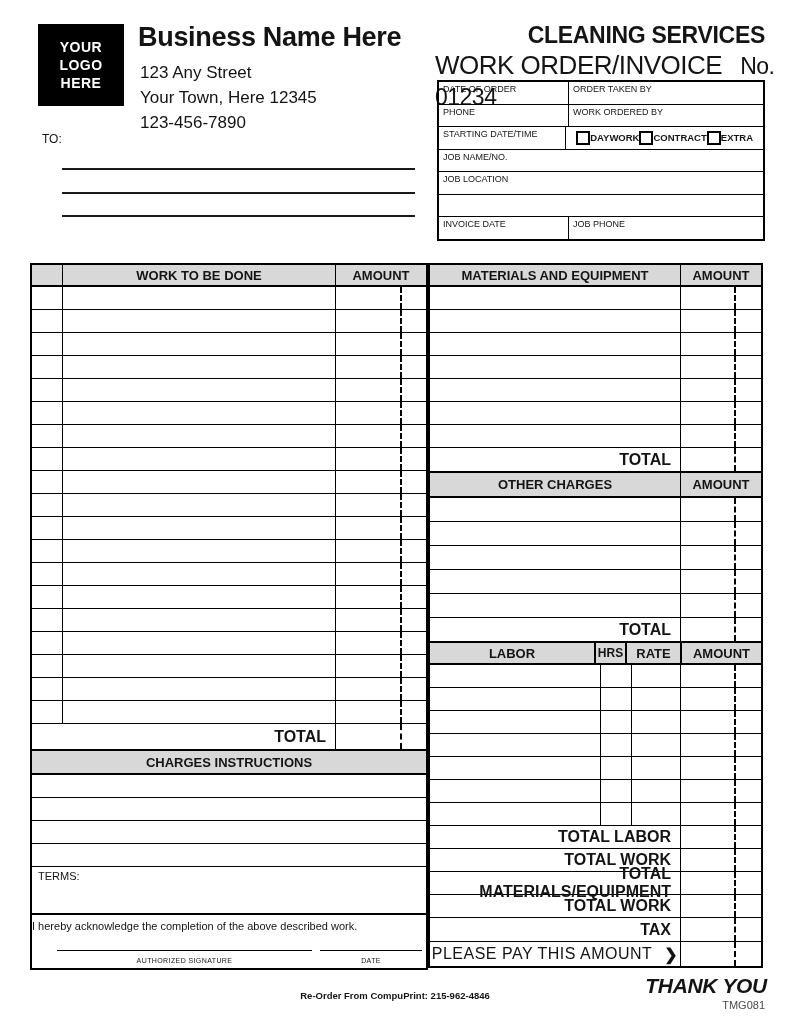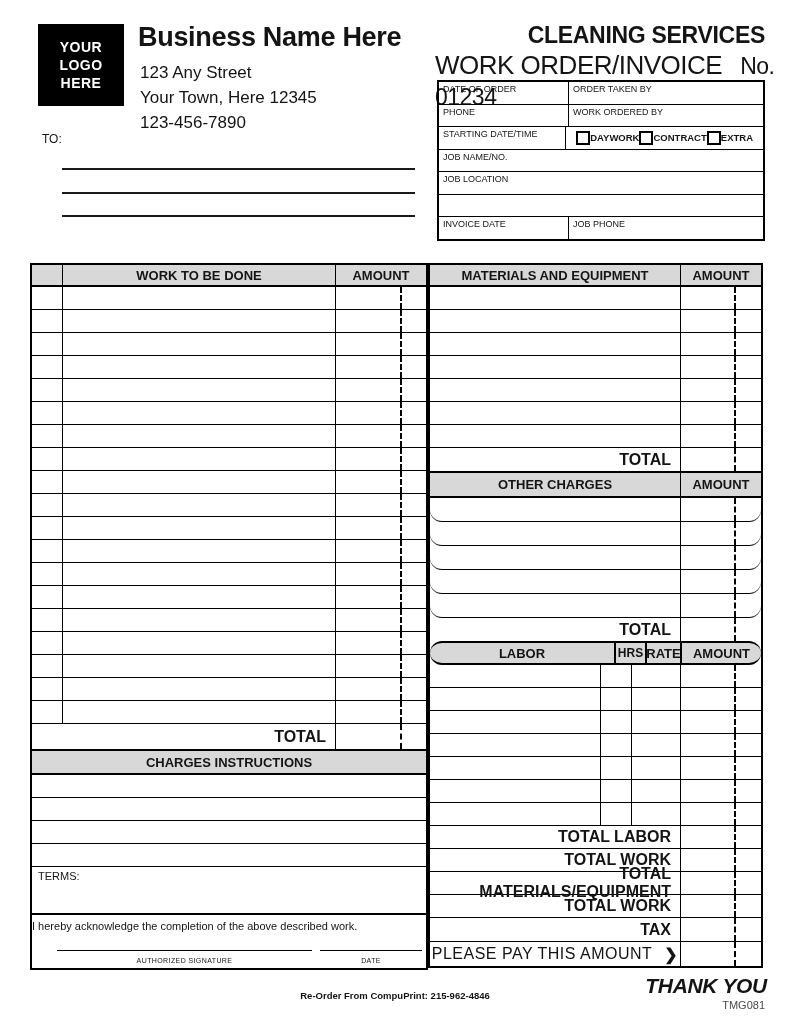--- a/index.html
+++ b/index.html
@@ -30,21 +30,21 @@
   .cb{width:10px;height:10px;border:2px solid #000;display:inline-block;box-sizing:content-box;}
   .cbl{font-weight:bold;font-size:9.5px;margin-left:0;}
   
   .tbl{border:2px solid #000;box-sizing:border-box;display:flex;flex-direction:column;overflow:hidden;}
   .tbl-left{left:30px;top:263px;width:398px;height:707px;}
   .tbl-right{left:428px;top:263px;width:335px;height:705px;}
   .sec-hdr{display:flex;background:#d8d8d8;font-weight:bold;font-size:13px;
            align-items:center;flex:none;border-bottom:2px solid #000;box-sizing:border-box;}
   .sec-hdr.mid{border-top:2px solid #000;}
   .hcell{display:flex;align-items:center;justify-content:center;box-sizing:border-box;height:100%;}
-  .h22{height:22px;}.h23{height:27px;}.h24{height:24px;border-radius:12px;}.h25{height:25px;}.h26{height:26px;}
+  .h22{height:22px;}.h23{height:27px;}.h24{height:24px;}.h25{height:25px;}.h26{height:26px;}
   .rows{flex:none;}
   .lrow,.rrow{display:flex;border-bottom:1px solid #000;box-sizing:border-box;flex:none;}
   .lrow{height:23px;}
   .rrow{height:23px;}
   .rrow.h24{height:24px;}
   .cell{box-sizing:border-box;position:relative;}
   .c-num{width:31px;border-right:1px solid #000;}
   .c-work{flex:1;}
   .c-amt{width:91px;border-left:1px solid #000;}
   .c-mat{flex:1;}
@@ -448,21 +448,21 @@
       </div>
     <div class="rrow bb0">
       <div class="cell lblcell">TOTAL</div>
       <div class="cell c-amt2">
           <i class="cents"></i>
         </div>
     </div>
     <div class="sec-hdr mid h24">
       <div class="hcell" style="flex:1">LABOR</div>
       <div class="hcell" style="width:31px;border-left:2px solid #000;font-size:12px">HRS</div>
-      <div class="hcell" style="width:35px;border-left:2px solid #000">RATE</div>
+      <div class="hcell" style="width:55px;border-left:2px solid #000">RATE</div>
       <div class="hcell" style="width:81px;border-left:2px solid #000">AMOUNT</div>
     </div>
     <div class="rows">
 
         <div class="rrow">
           <div class="cell c-mat"></div>
           <div class="cell c-hrs"></div>
           <div class="cell c-rate"></div>
           <div class="cell c-amt2">
             <i class="cents"></i>

